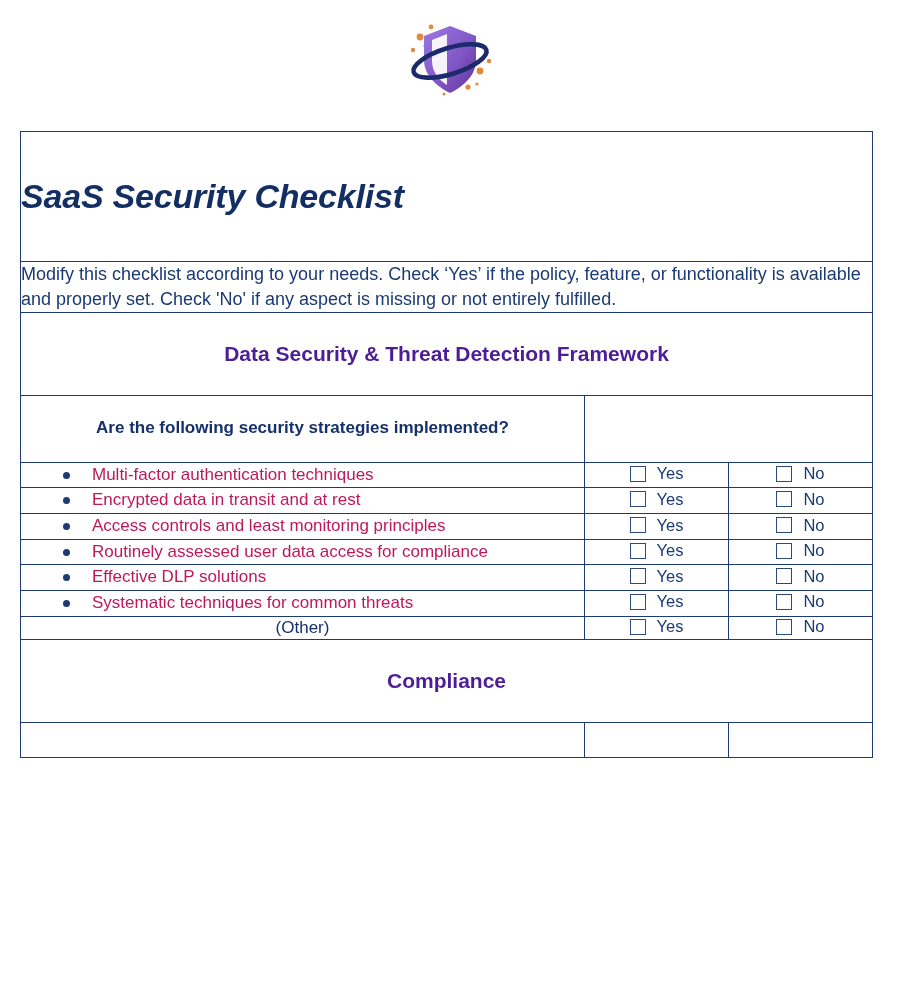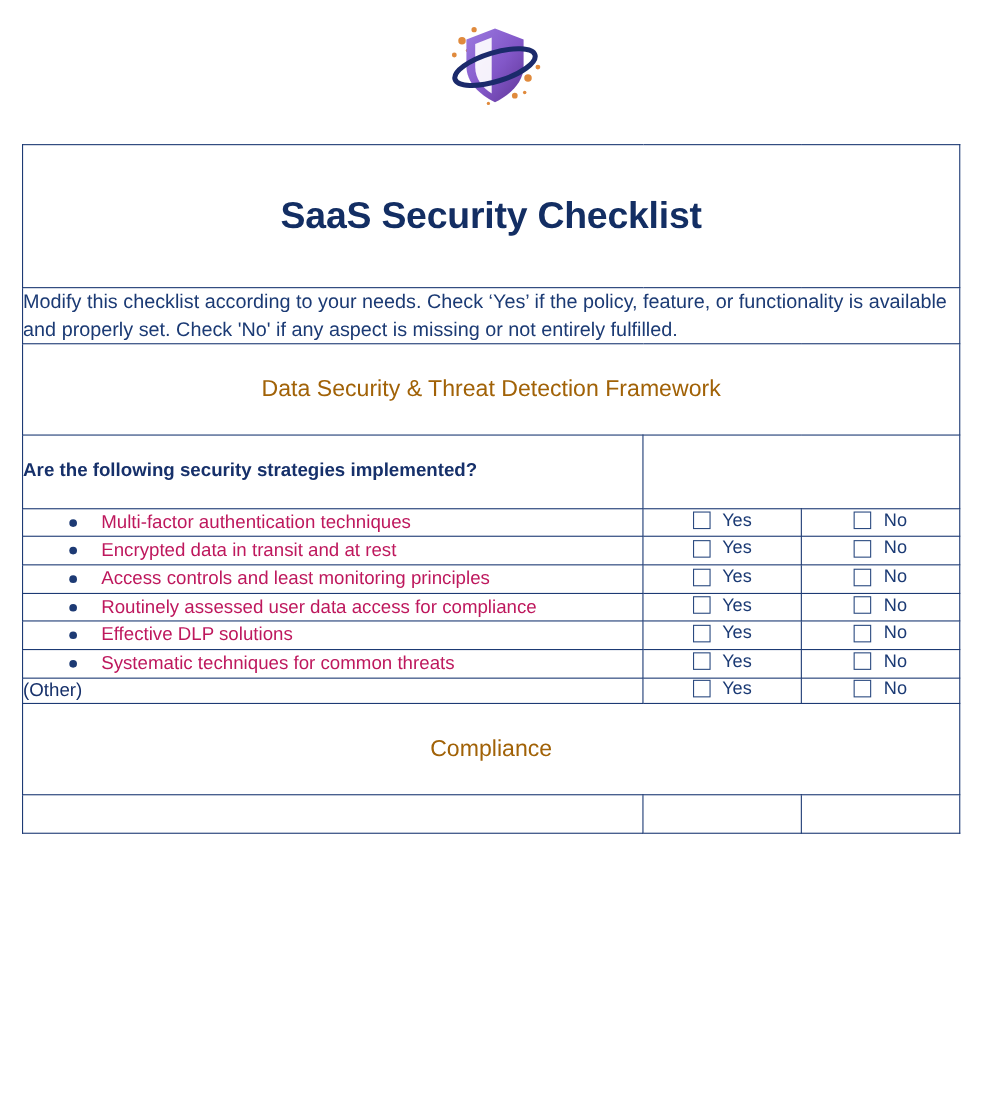--- a/index.html
+++ b/index.html
@@ -45,22 +45,22 @@
     background: #ffffff;
   }
 
   .col-label { width: 564px; }
   .col-yes   { width: 144px; }
   .col-no    { width: 144px; }
 
   
   .title-cell {
     height: 129px;
-    text-align: center;
     vertical-align: middle;
+    font-style: italic;
   }
   .doc-title {
     font-size: 34px;
     font-weight: 700;
     letter-spacing: -0.2px;
     color: #132e63;
   }
 
   
   .instr-cell {
@@ -73,27 +73,28 @@
   }
 
   
   .section-cell {
     height: 82px;
     text-align: center;
     vertical-align: middle;
   }
   .section-title {
     font-size: 21px;
-    font-weight: 400;
-    color: #a16207;
+    font-weight: 700;
+    color: #4c1d95;
   }
 
   
   .q-cell {
     padding: 12px 10px 12px 8px;
+    text-align: center;
   }
   .q-text {
     font-size: 17px;
     font-weight: 700;
     line-height: 1.35;
     color: #16306a;
   }
   .q-cell.tall { height: 66px; }
 
   

